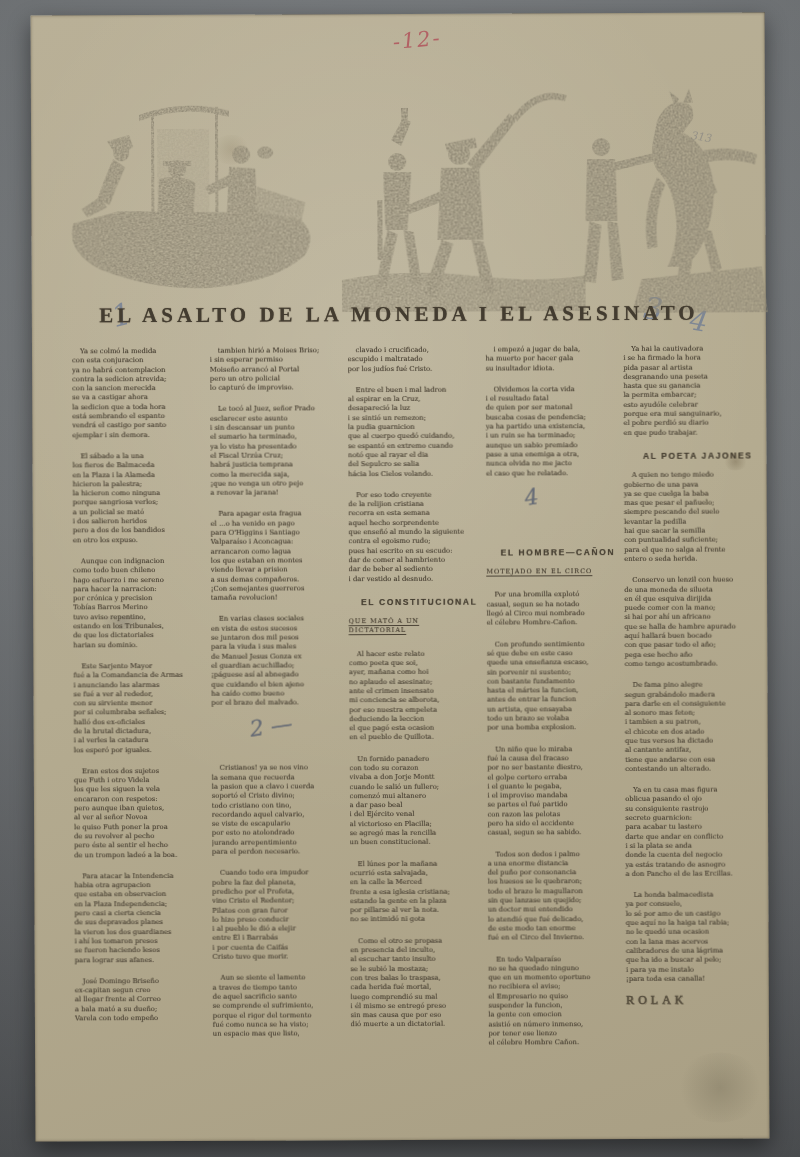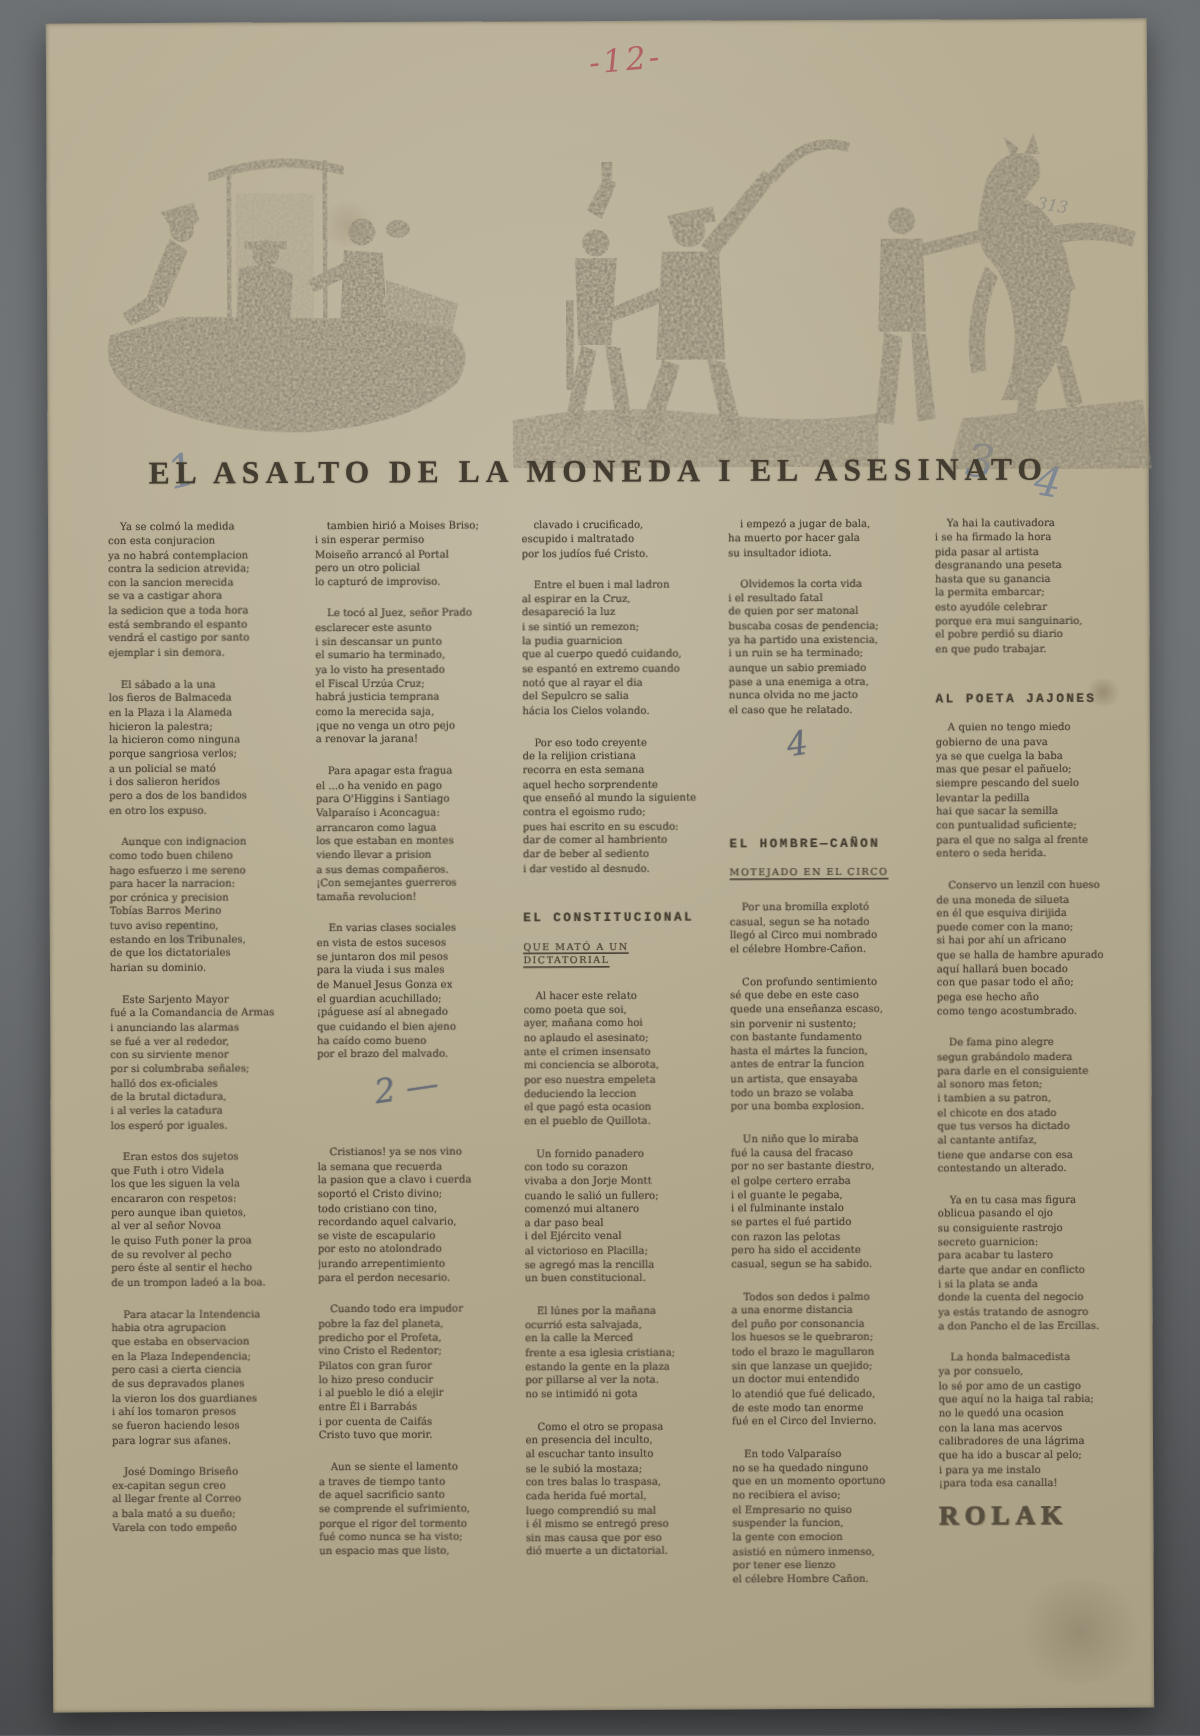--- a/index.html
+++ b/index.html
@@ -30,28 +30,28 @@
          font-size:21px;letter-spacing:4px;color:#433c30;
          text-shadow:0 0 1px rgba(60,50,35,.7);}
   
   .columns{position:absolute;left:40px;right:14px;top:332px;bottom:20px;
            display:flex;gap:9px;align-items:flex-start;}
   .col{flex:1 1 0;min-width:0;color:#4b4336;font-size:6.8px;line-height:9.3px;
        filter:blur(.22px);text-shadow:0 0 .5px rgba(70,60,45,.6);}
   .stanza{margin:0 0 12px 0;}
   .vline{white-space:nowrap;overflow:hidden;}
   .vline.first{text-indent:8px;}
-  .sec-head{font-family:Liberation Mono, monospace;font-weight:700;font-size:8.5px;
-            letter-spacing:1.6px;text-align:left;margin:24px 0 10px 0;color:#443d30;}
+  .sec-head{font-family:Liberation Sans, sans-serif;font-weight:700;font-size:8.5px;
+            letter-spacing:1.6px;text-align:right;margin:14px 0 10px 0;color:#443d30;}
   .sec-sub{font-size:6.4px;letter-spacing:1px;text-align:left;margin:0 0 14px 0;
            text-decoration:underline;text-underline-offset:2px;color:#4b4336;}
   .mark-block{position:relative;height:44px;}
   .mark-block span{position:absolute;left:30%;top:2px;font-style:italic;
                    font-size:22px;color:rgba(88,108,148,.55);transform:rotate(-8deg);}
-  .signature{font-family:"Liberation Serif",serif;font-weight:700;font-size:18px;
+  .signature{font-family:"Liberation Serif",serif;font-weight:400;font-size:12px;
              letter-spacing:4px;color:#564e3e;margin-top:6px;
              -webkit-text-stroke:.6px #564e3e;text-shadow:1px 1px 0 rgba(90,80,60,.35);}
 </style>
 </head>
 <body>
 
 <div class="stage">
   <div class="paper">
 
     <div class="stain" style="left:690px;top:440px;width:26px;height:18px;background:radial-gradient(circle,rgba(90,75,50,.30),rgba(90,75,50,0) 70%);"></div>
@@ -453,21 +453,21 @@
             <div class="vline">un artista, que ensayaba</div>
             <div class="vline">todo un brazo se volaba</div>
             <div class="vline">por una bomba explosion.</div>
           </div>
           <div class="stanza">
             <div class="vline first">Un niño que lo miraba</div>
             <div class="vline">fué la causa del fracaso</div>
             <div class="vline">por no ser bastante diestro,</div>
             <div class="vline">el golpe certero erraba</div>
             <div class="vline">i el guante le pegaba,</div>
-            <div class="vline">i el fulminante instalo</div>
+            <div class="vline">i el improviso mandaba</div>
             <div class="vline">se partes el fué partido</div>
             <div class="vline">con razon las pelotas</div>
             <div class="vline">pero ha sido el accidente</div>
             <div class="vline">casual, segun se ha sabido.</div>
           </div>
           <div class="stanza">
             <div class="vline first">Todos son dedos i palmo</div>
             <div class="vline">a una enorme distancia</div>
             <div class="vline">del puño por consonancia</div>
             <div class="vline">los huesos se le quebraron;</div>

